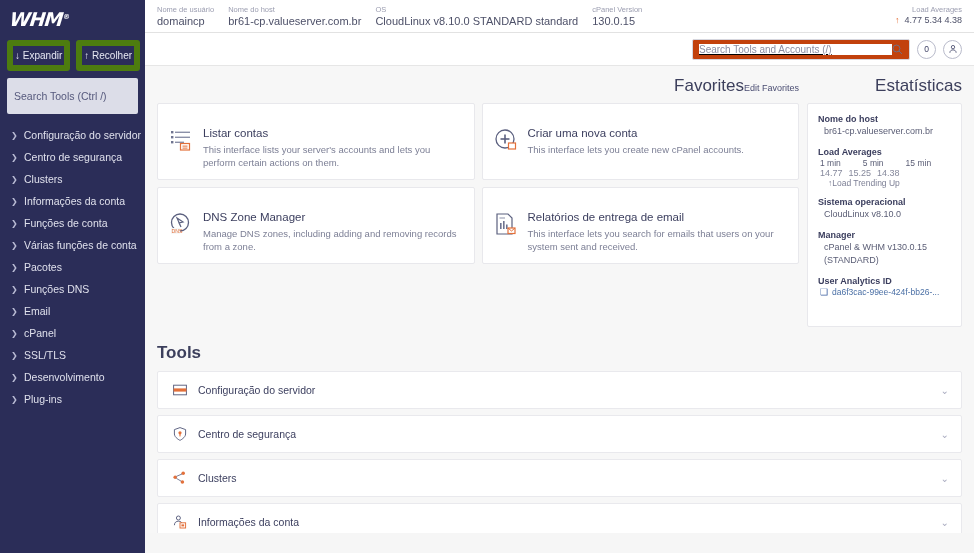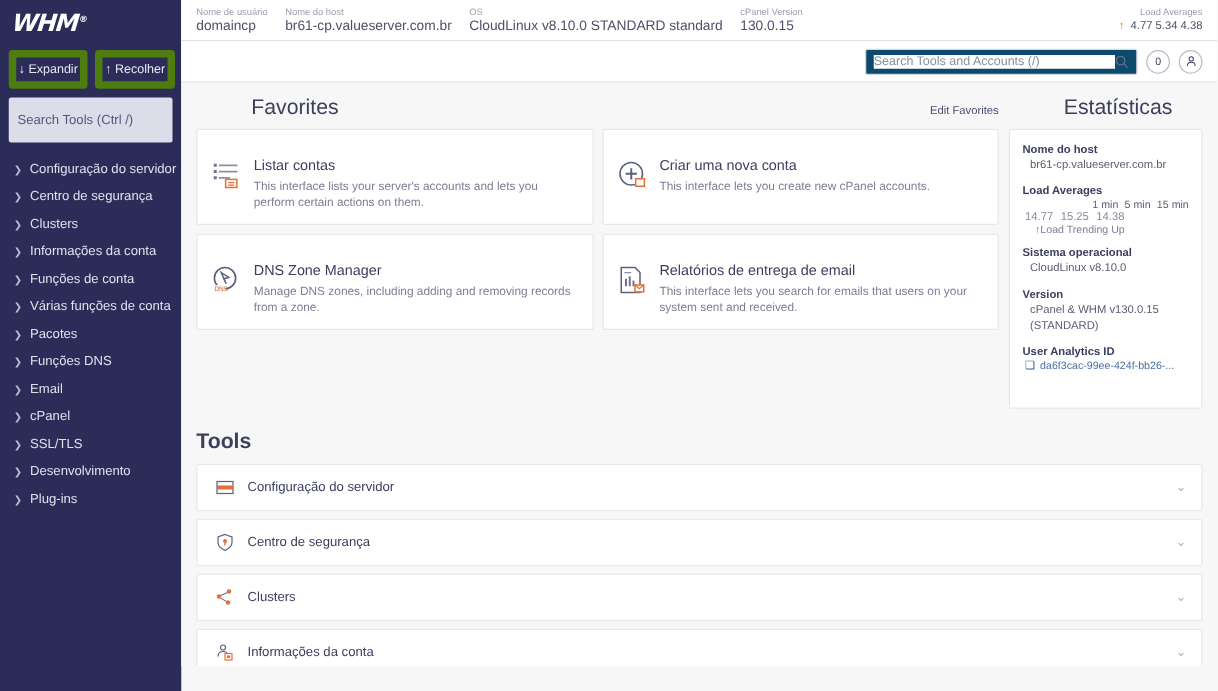--- a/index.html
+++ b/index.html
@@ -113,21 +113,22 @@
     gap: 7px;
   }
   .search-box {
     width: 218px;
     height: 21px;
     border: 1px solid #d5d6de;
     border-radius: 2px;
     display: flex;
     align-items: center;
     padding: 0 6px;
-    background: #0c4a6e;
+    background: #c2410c;
+    text-decoration: underline;
   }
   .search-box input {
     border: none;
     outline: none;
     flex: 1;
     font-size: 10px;
     color: #6d7088;
     font-family: "Liberation Sans", sans-serif;
   }
   .search-box input::placeholder { color: #8a8da3; }
@@ -143,23 +144,22 @@
     position: relative;
   }
 
   .content { padding: 10px 12px 0 12px; display: flex; gap: 8px; }
   .left-col { flex: 1; min-width: 0; }
   .right-col { width: 155px; flex: 0 0 155px; }
 
   .sec-head {
     display: flex;
     align-items: baseline;
-    justify-content: space-between;
+    justify-content: flex-end;
     margin-bottom: 7px;
-    margin-left: 44px;
   }
   .sec-title {
     font-size: 17px;
     color: #3c3f5c;
     font-weight: normal;
     font-family: "Liberation Sans", sans-serif;
   }
   .edit-link { font-size: 9px; color: #4a4d72; cursor: pointer; }
 
   .fav-grid { display: grid; grid-template-columns: 1fr 1fr; gap: 7px; }
@@ -184,21 +184,21 @@
     border: 1px solid #e8e8ec;
     border-radius: 2px;
     padding: 9px 10px;
     margin-top: 0;
     height: 224px;
     overflow: hidden;
   }
   .stat-label { font-size: 9px; color: #3b3e5e; font-weight: bold; margin-top: 8px; line-height: 12px; }
   .stat-label:first-child { margin-top: 0; }
   .stat-value { font-size: 9px; color: #5a5d75; padding-left: 6px; line-height: 13px; }
-  .load-head { display: flex; gap: 5px; font-size: 8.5px; color: #5a5d75; padding-left: 2px; justify-content: flex-end; }
+  .load-head { display: flex; gap: 22px; font-size: 8.5px; color: #5a5d75; padding-left: 2px; }
   .load-nums { display: flex; gap: 6px; font-size: 9px; color: #86899c; padding-left: 2px; }
   .trend { font-size: 8.5px; color: #7c7f95; padding-left: 10px; }
   .analytics-id { font-size: 8.5px; color: #4a6fa5; padding-left: 2px; display:flex; gap:4px; align-items:center; }
   .copy-ic { color: #3b5fa0; font-size: 9px; }
 
   
   .tools-wrap { padding: 16px 12px 0 12px; }
   .tools-title { font-size: 17px; color: #3c3f5c; margin-bottom: 8px; }
   .tool-row {
     background: #ffffff;
@@ -430,21 +430,21 @@
           <div class="load-nums">
             <span>14.77</span>
             <span>15.25</span>
             <span>14.38</span>
           </div>
           <div class="trend">↑Load Trending Up</div>
 
           <div class="stat-label">Sistema operacional</div>
           <div class="stat-value">CloudLinux v8.10.0</div>
 
-          <div class="stat-label">Version</div>
+          <div class="stat-label">Manager</div>
           <div class="stat-value">cPanel &amp; WHM v130.0.15 (STANDARD)</div>
 
           <div class="stat-label">User Analytics ID</div>
           <div class="analytics-id">
             <span class="copy-ic">❑</span>
             <span>da6f3cac-99ee-424f-bb26-...</span>
           </div>
         </div>
       </div>
     </div>

